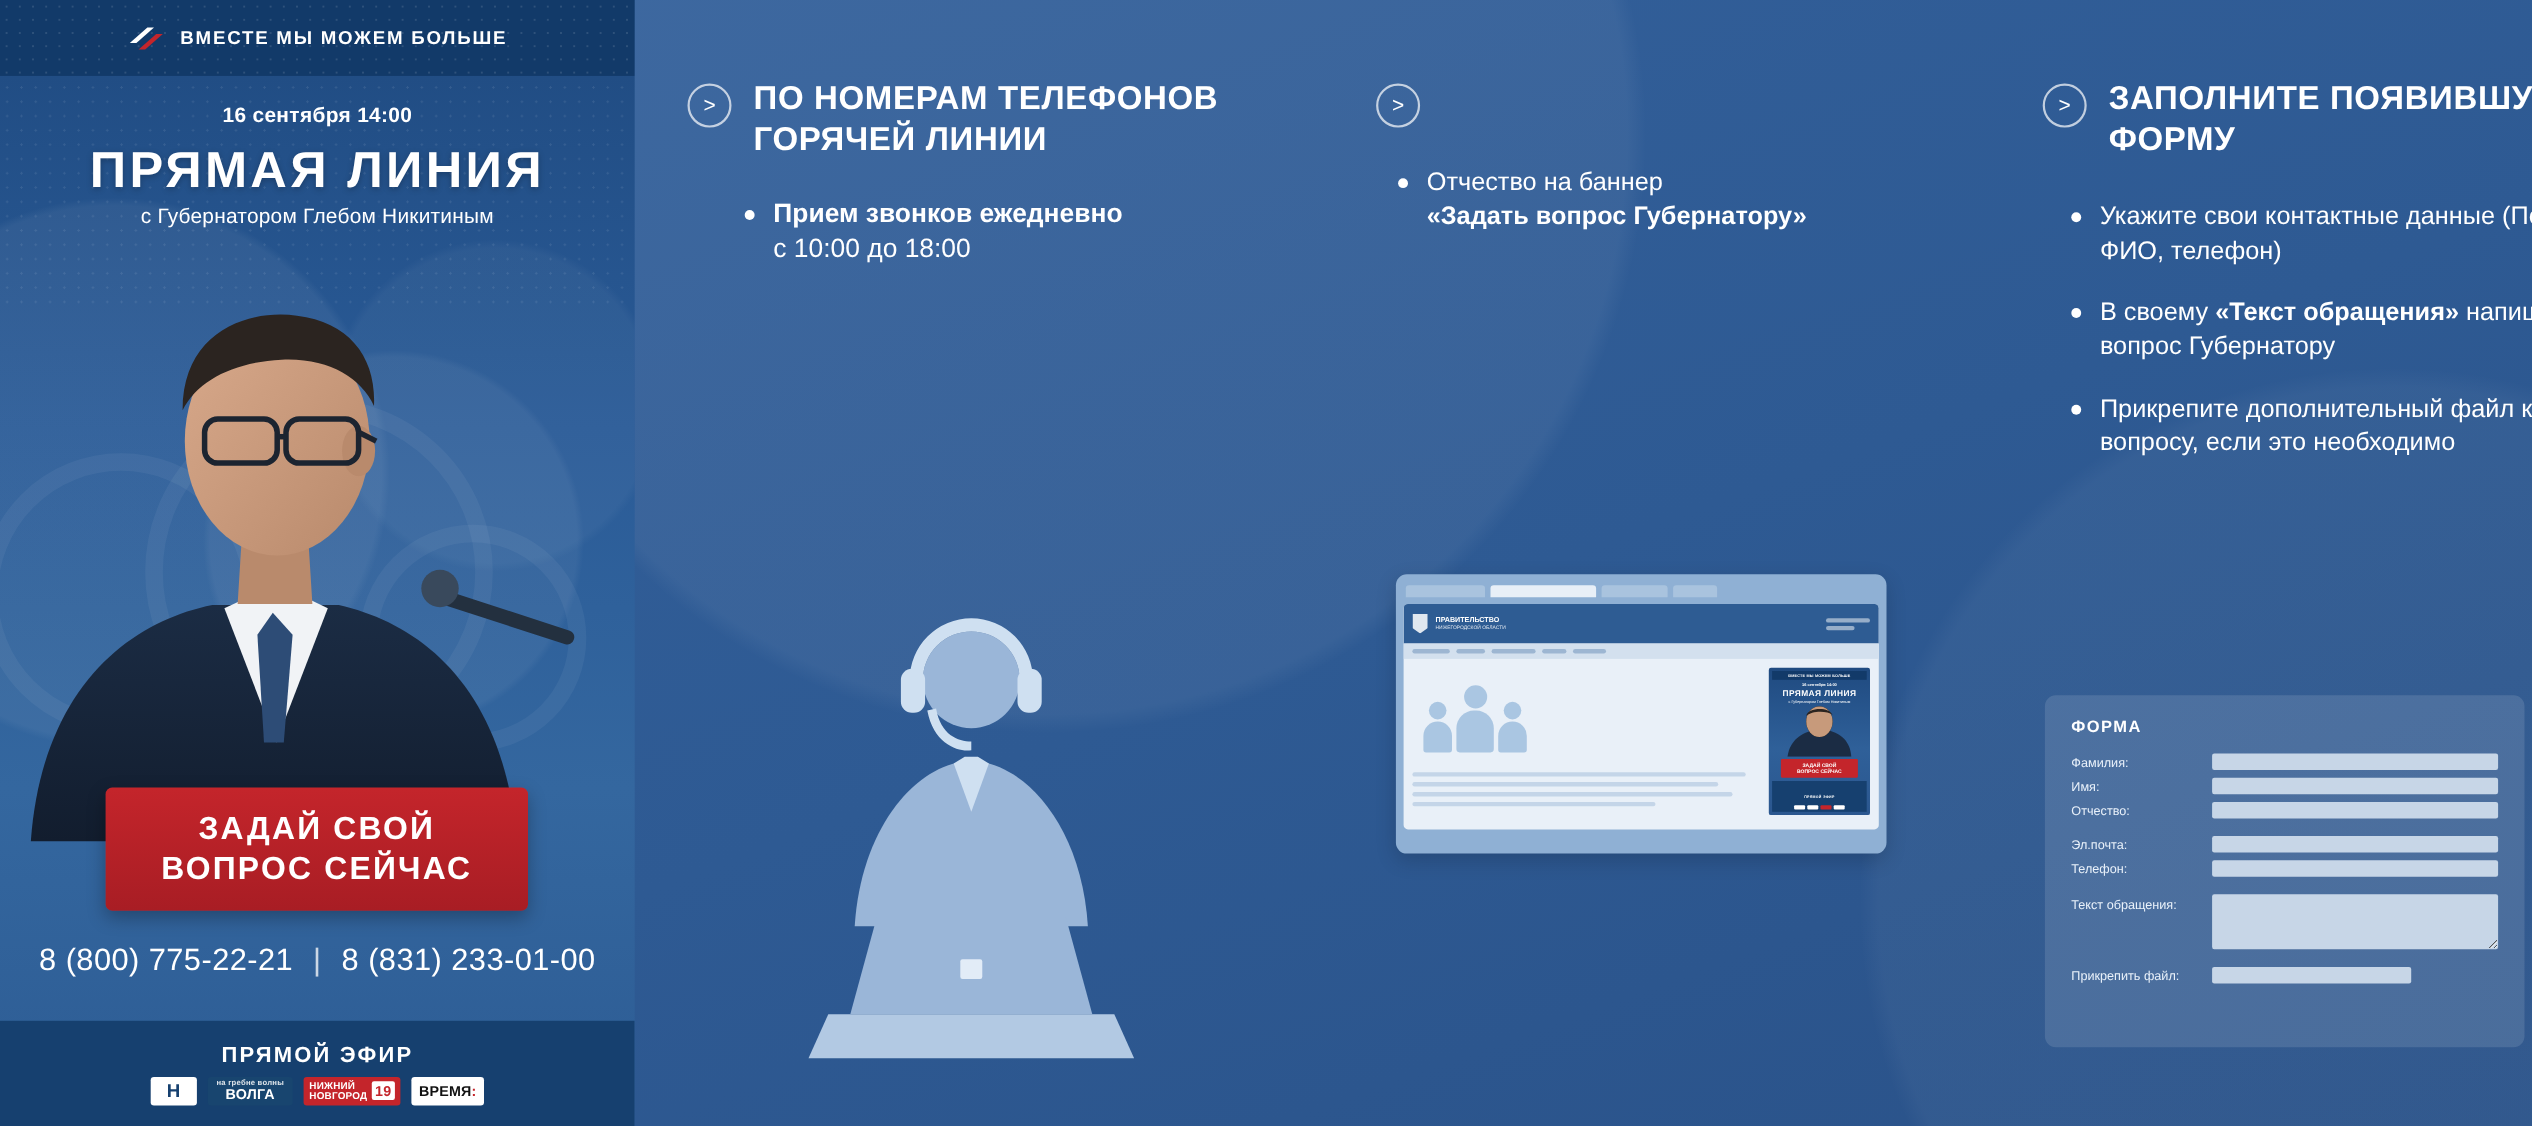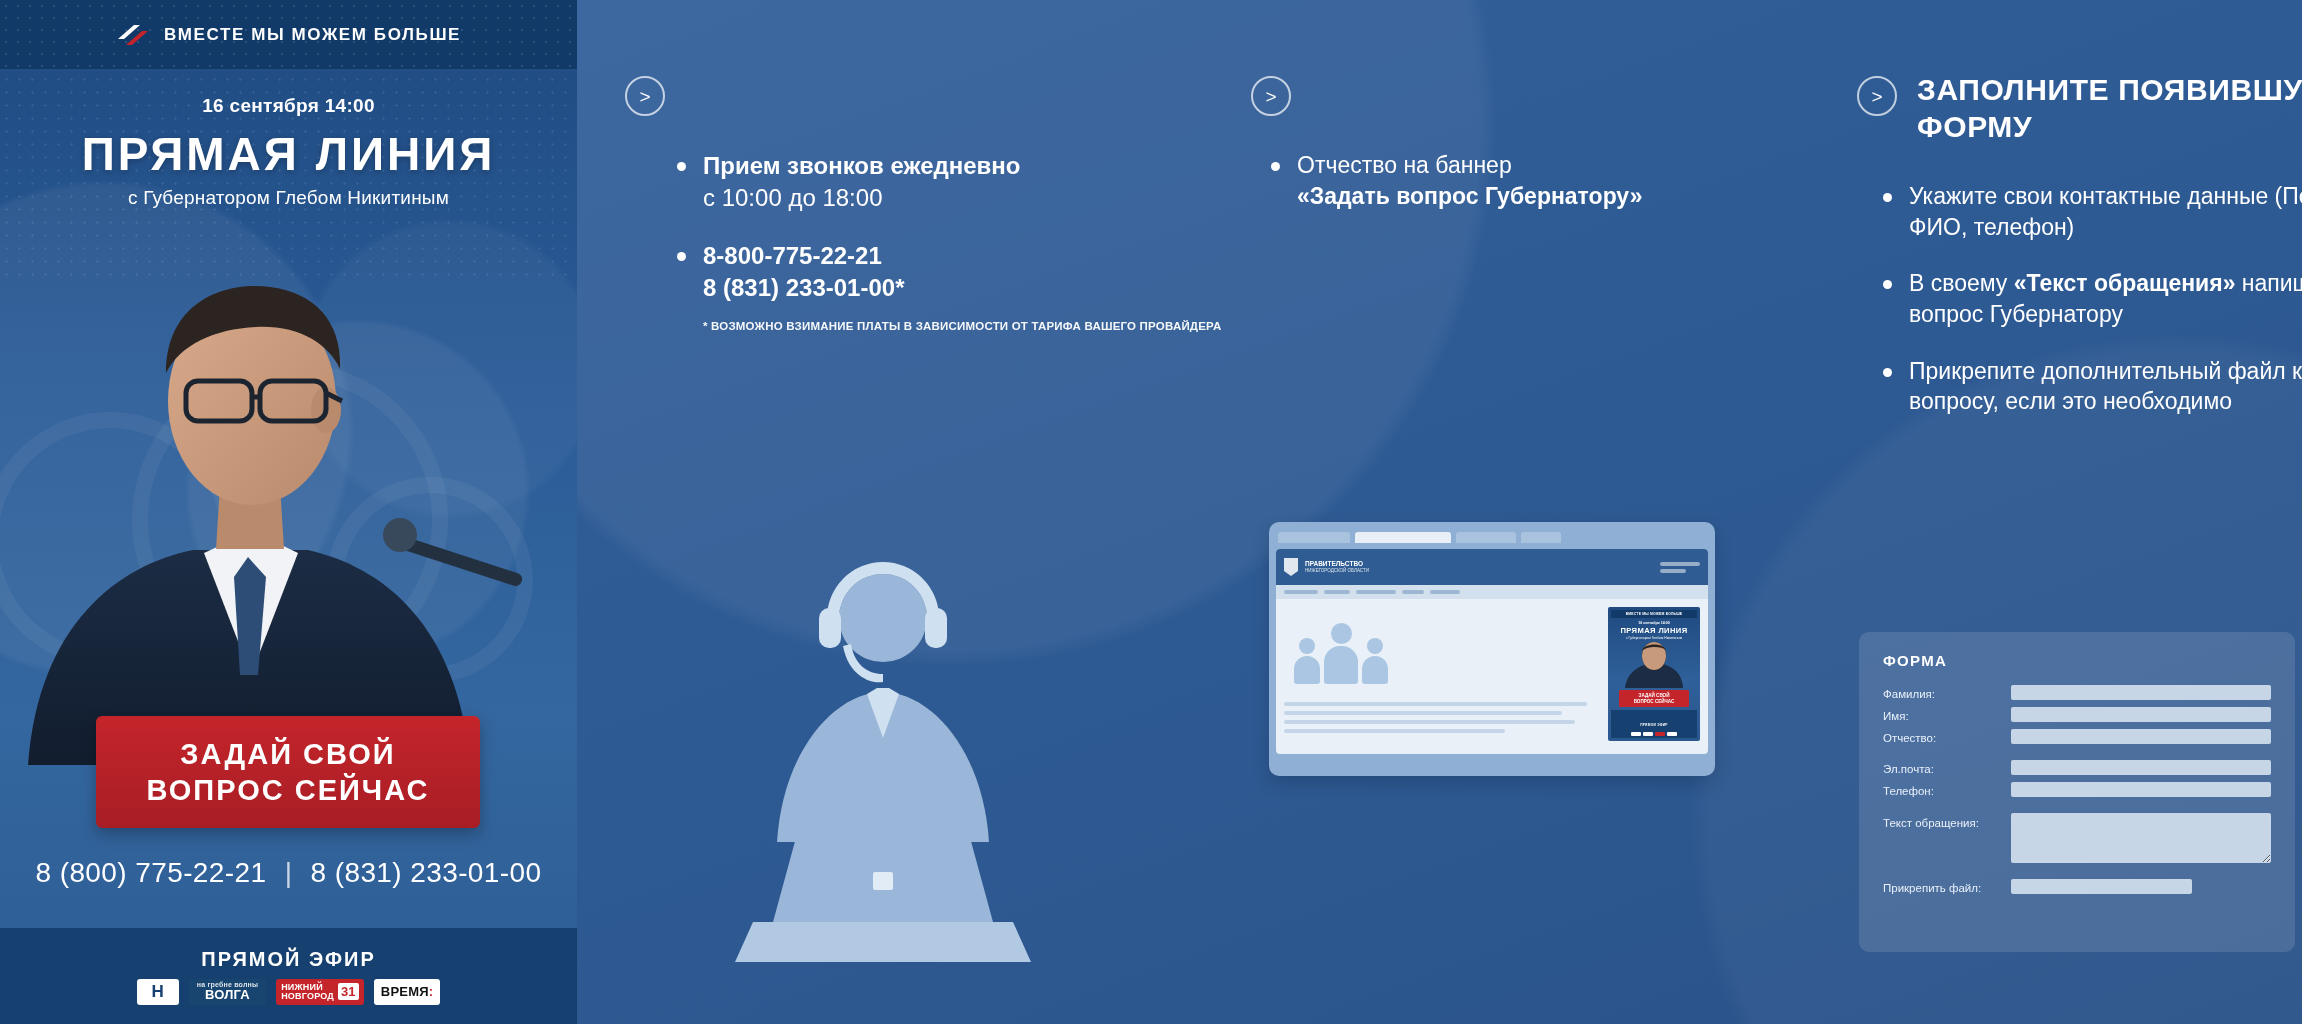--- a/index.html
+++ b/index.html
@@ -361,46 +361,42 @@
         <div class="logo-chip logo-nn">Н</div>
         <div class="logo-chip logo-volga">
           <span class="l1">на гребне волны</span>
           <span class="l2">ВОЛГА</span>
         </div>
         <div class="logo-chip logo-nn24">
           <span class="txt">
             <span style="display:block">НИЖНИЙ</span>
             <span style="display:block">НОВГОРОД</span>
           </span>
-          <span class="num">31</span>
+          <span class="num">19</span>
         </div>
         <div class="logo-chip logo-time">
           <span>ВРЕМЯ</span>
             <span class="colon">:</span>
         </div>
       </div>
     </div>
   </div>
 
   <div class="content">
     <div class="content-bg"></div>
 
     <div class="col col-1">
       <div class="col-head">
         <div class="badge">&gt;</div>
+        <div class="col-title">ПО НОМЕРАМ ТЕЛЕФОНОВ ГОРЯЧЕЙ ЛИНИИ</div>
       </div>
       <ul class="bullets">
         <li>
           <span class="b">Прием звонков ежедневно</span><br>
           <span>с 10:00 до 18:00</span>
-        </li>
-        <li class="phones-block">
-          <span>8-800-775-22-21</span><br>
-          <span>8 (831) 233-01-00*</span>
-          <div class="disclaimer">* ВОЗМОЖНО ВЗИМАНИЕ ПЛАТЫ В ЗАВИСИМОСТИ ОТ ТАРИФА ВАШЕГО ПРОВАЙДЕРА</div>
         </li>
       </ul>
 
       <div class="operator">
         <svg width="320" height="460" viewBox="0 0 320 460">
           <g fill="#9ab6d8">
 
             <circle cx="152" cy="76" r="44"></circle>
 
             <path d="M96 76 A56 56 0 0 1 208 76 L196 76 A44 44 0 0 0 108 76 Z" fill="#cfe0f1"></path>

